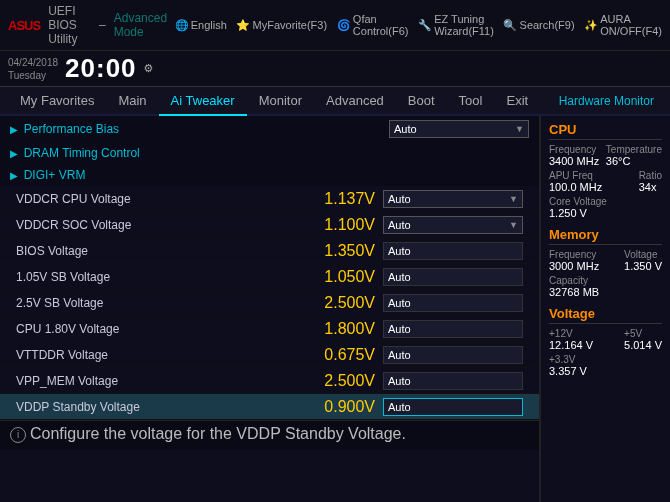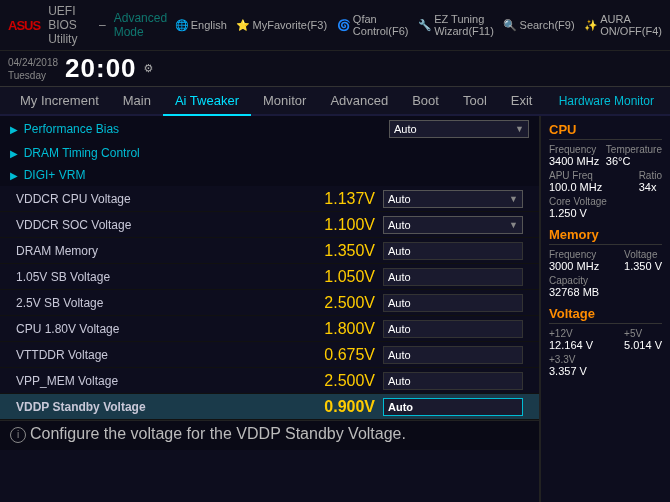--- a/index.html
+++ b/index.html
@@ -119,21 +119,20 @@
 
     .voltage-row {
       display: flex;
       align-items: center;
       padding: 3px 16px;
       border-bottom: 1px solid #111;
       min-height: 26px;
     }
     .voltage-row.selected {
       background: #1a3a4a;
-      font-weight: bold;
     }
     .voltage-name {
       flex: 1;
       font-size: 12px;
       color: #c8c8d8;
     }
     .voltage-value {
       width: 60px;
       text-align: right;
       color: #ffcc00;
@@ -242,21 +241,21 @@
 <div class="datetime-bar">
   <div class="date-info">
     <div>04/24/2018</div>
     <div>Tuesday</div>
   </div>
   <div class="time-display">20:00</div>
   <span class="gear-icon">⚙</span>
 </div>
 
 <div class="nav-bar">
-  <div class="nav-item">My Increment</div>
+  <div class="nav-item">My Favorites</div>
   <div class="nav-item">Main</div>
   <div class="nav-item active">Ai Tweaker</div>
   <div class="nav-item">Monitor</div>
   <div class="nav-item">Advanced</div>
   <div class="nav-item">Boot</div>
   <div class="nav-item">Tool</div>
   <div class="nav-item">Exit</div>
   <div class="hw-monitor-label">Hardware Monitor</div>
 </div>
 
@@ -296,21 +295,21 @@
     <div class="voltage-row">
       <span class="voltage-name">VDDCR SOC Voltage</span>
       <span class="voltage-value">1.100V</span>
       <div class="voltage-dropdown has-arrow">
         <span>Auto</span>
         <span class="dropdown-arrow">▼</span>
       </div>
     </div>
 
     <div class="voltage-row">
-      <span class="voltage-name">DRAM Memory</span>
+      <span class="voltage-name">BIOS Voltage</span>
       <span class="voltage-value">1.350V</span>
       <div class="voltage-dropdown">
         <span>Auto</span>
       </div>
     </div>
 
     <div class="voltage-row">
       <span class="voltage-name">1.05V SB Voltage</span>
       <span class="voltage-value">1.050V</span>
       <div class="voltage-dropdown">

